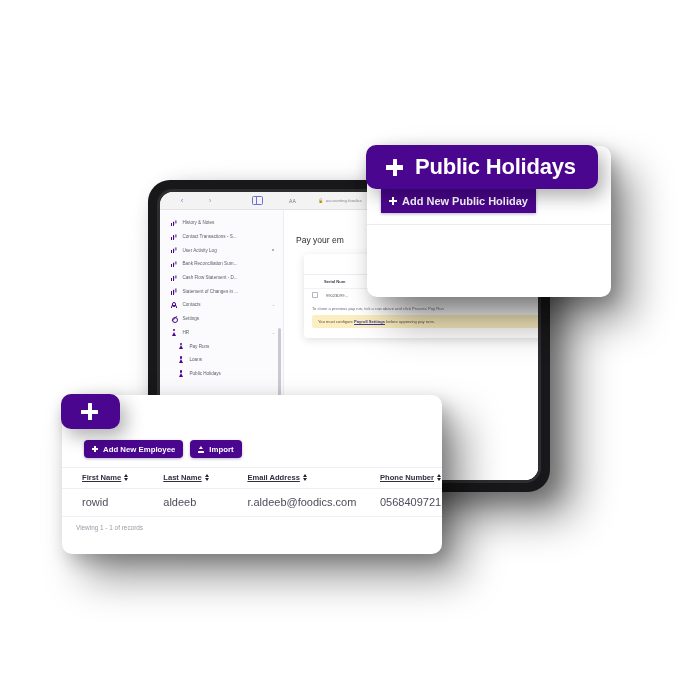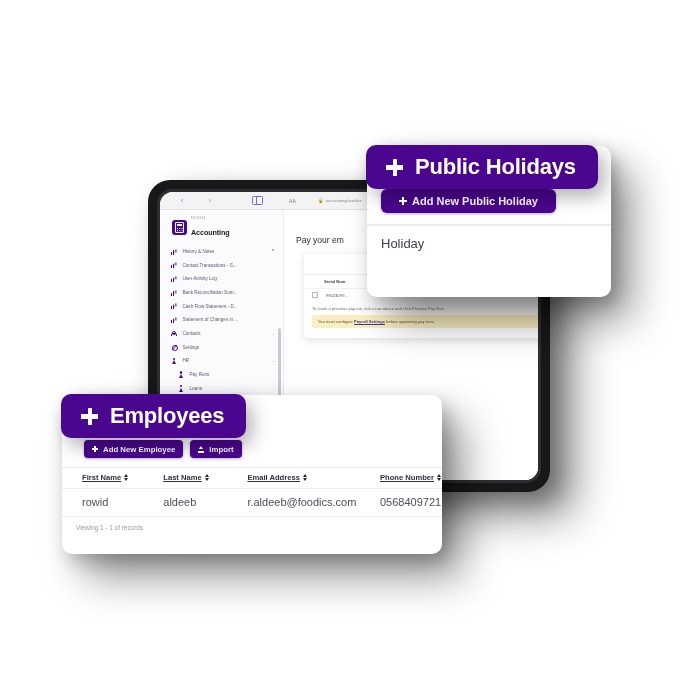--- a/index.html
+++ b/index.html
@@ -233,21 +233,21 @@
     content:""; position:absolute; left:0; top:6.5px; width:17px; height:4.5px; background:#fff; border-radius:.5px;
   }
   .fcard-head .plus::after{
     content:""; position:absolute; top:0; left:6.5px; height:17px; width:4.5px; background:#fff; border-radius:.5px;
   }
   .fcard-title { font-size: 22px; font-weight: 700; letter-spacing:-.2px; white-space:nowrap; }
 
   .btn-purple {
     display:inline-flex; align-items:center; gap:5px;
     background:#4b068f; color:#fff; border:none;
-    border-radius:6px; padding: 6px 18px;
+    border-radius:0; padding: 6px 8px;
     font-size: 11px; font-weight: 700;
     font-family:"Liberation Sans", sans-serif;
     white-space:nowrap;
     box-shadow: 0 1px 3px rgba(40,0,70,.3);
   }
   .btn-purple .p-ic { position:relative; width:8px; height:8px; flex:0 0 auto;}
   .btn-purple .p-ic::before{ content:""; position:absolute; left:0; top:3px; width:8px; height:2.4px; background:#fff;}
   .btn-purple .p-ic::after{ content:""; position:absolute; top:0; left:3px; height:8px; width:2.4px; background:#fff;}
   .btn-purple .up-ic {
     position:relative; width:8px; height:9px; flex:0 0 auto;
@@ -348,29 +348,20 @@
           <span class="aa-label">AA</span>
           <span class="url-pill">
             <span class="lock">🔒</span>
             <span>accounting.foodics</span>
           </span>
         </div>
 
         <div class="app-body">
 
           <div class="app-sidebar">
-            <div class="brand">
-              <span class="brand-mark">
-                  <i></i>
-                </span>
-              <span class="brand-txt">
-                <span class="brand-sup">FOODICS</span>
-                <span class="brand-name">Accounting</span>
-              </span>
-            </div>
 
             <div class="nav-item">
               <span class="ic chart"></span>
               <span>History &amp; Notes</span>
             </div>
             <div class="nav-item">
               <span class="ic chart"></span>
               <span>Contact Transactions - S...</span>
             </div>
             <div class="nav-item">
@@ -452,30 +443,26 @@
       <span class="fcard-title">Public Holidays</span>
     </div>
     <div class="ph-body">
       <div class="ph-btnrow">
         <button class="btn-purple">
           <span class="p-ic"></span>
           <span>Add New Public Holiday</span>
         </button>
       </div>
       <div class="ph-sep"></div>
-      <div class="ph-row">
-        <span>Holiday</span>
-      </div>
     </div>
   </div>
 
   <div class="fcard" id="card-employees">
     <div class="fcard-head">
       <span class="plus"></span>
-      <span class="fcard-title">Employees</span>
     </div>
     <div class="em-body">
 
       <div class="em-btnrow">
         <button class="btn-purple">
           <span class="p-ic"></span>
           <span>Add New Employee</span>
         </button>
         <button class="btn-purple">
           <span class="up-ic"></span>

